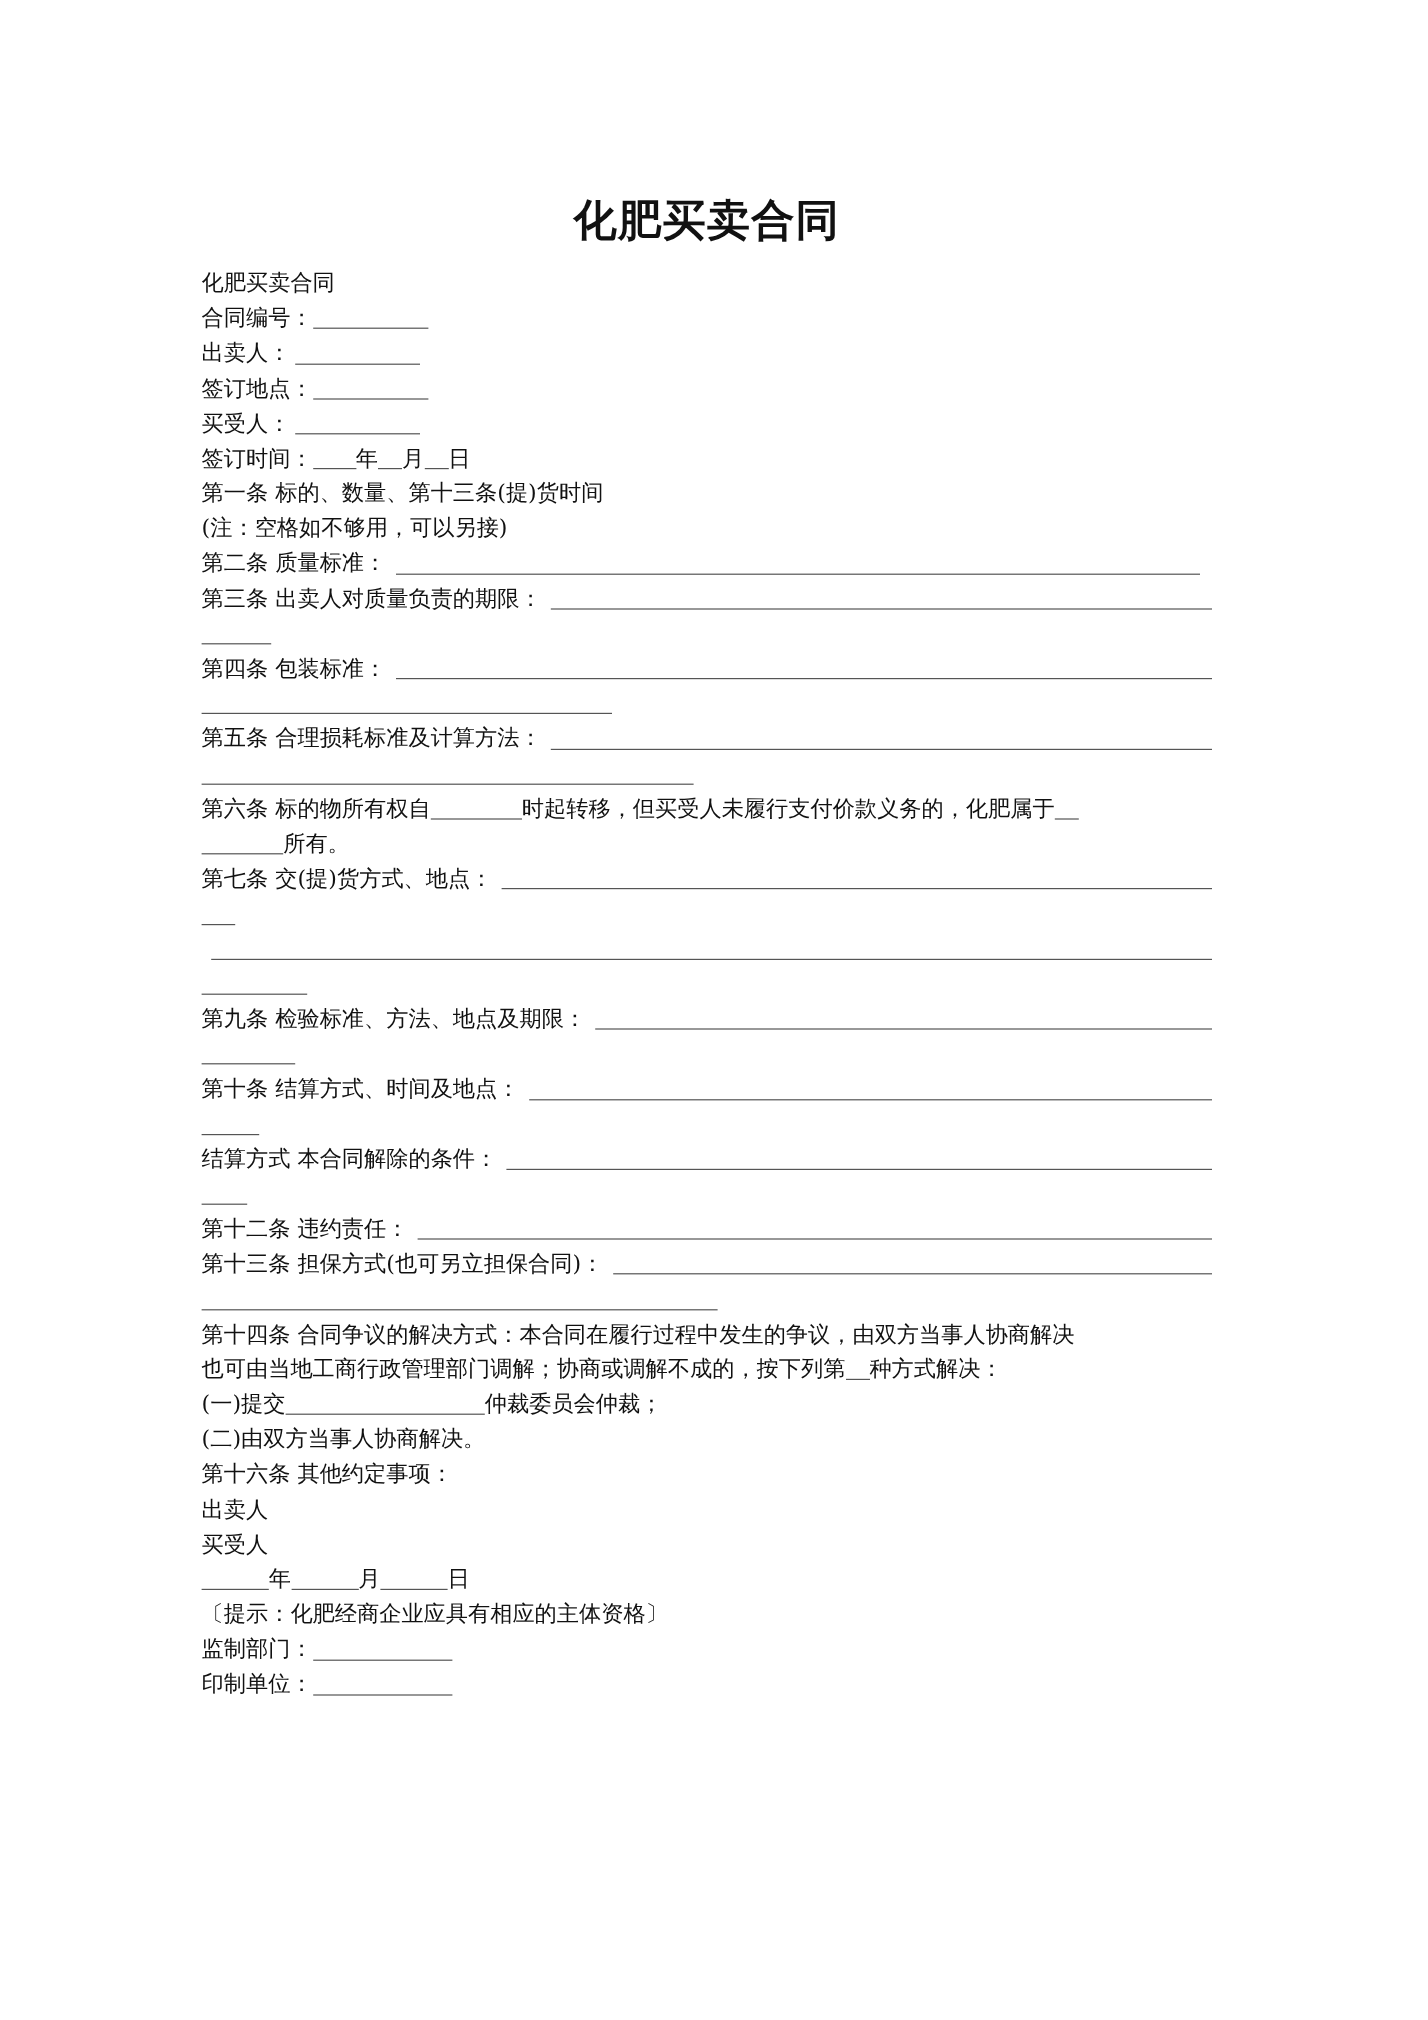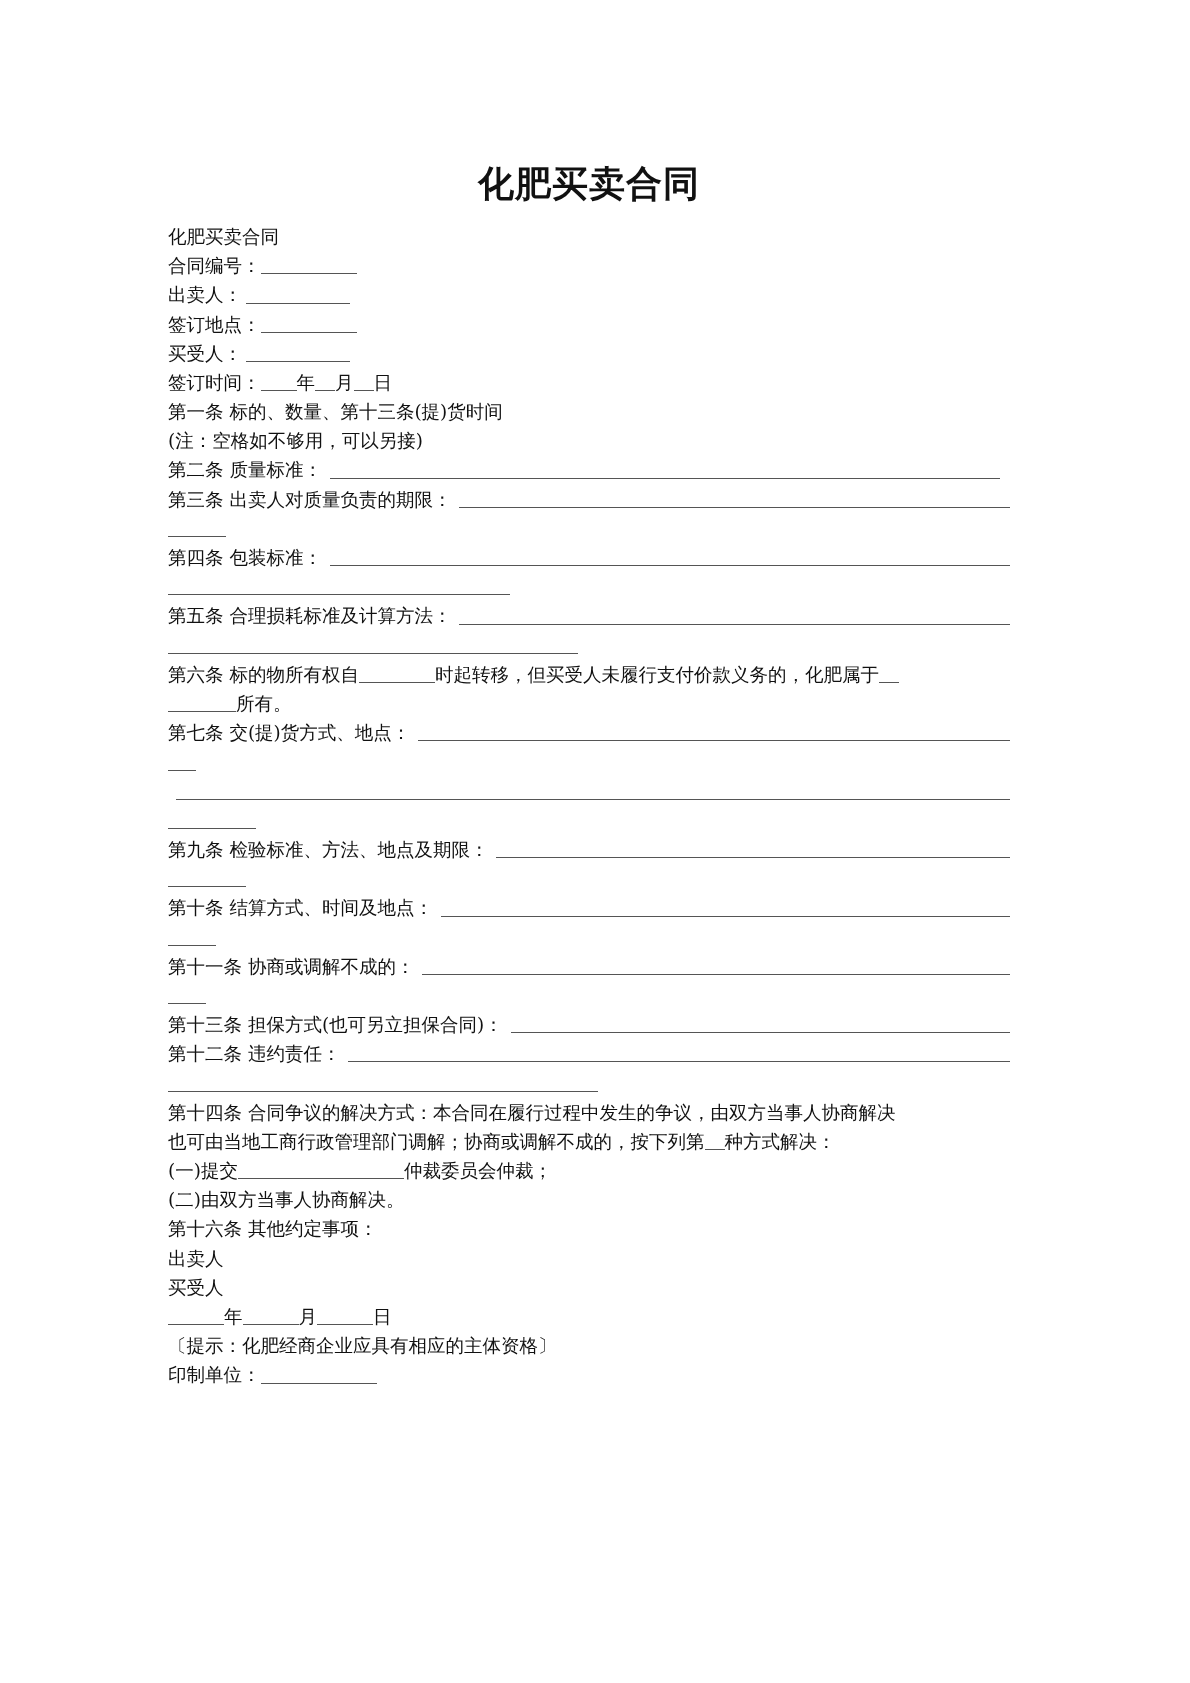--- a/index.html
+++ b/index.html
@@ -123,34 +123,34 @@
 
     <div class="line">
       <span class="txt">第十条  结算方式、时间及地点：</span>
       <span class="ufill"></span>
     </div>
     <div class="line">
         <span class="u" style="width:48px"></span>
       </div>
 
     <div class="line">
-      <span class="txt">第十一条  协商或调解不成的：</span>
+      <span class="txt">结算方式  本合同解除的条件：</span>
       <span class="ufill"></span>
     </div>
     <div class="line">
         <span class="u" style="width:38px"></span>
       </div>
 
     <div class="line">
+      <span class="txt">第十二条  违约责任：</span>
+      <span class="ufill"></span>
+    </div>
+
+    <div class="line">
       <span class="txt">第十三条  担保方式(也可另立担保合同)：</span>
-      <span class="ufill"></span>
-    </div>
-
-    <div class="line">
-      <span class="txt">第十二条  违约责任：</span>
       <span class="ufill"></span>
     </div>
     <div class="line">
         <span class="u" style="width:430px"></span>
       </div>
 
     <div class="line">
         <span class="txt">第十四条  合同争议的解决方式：本合同在履行过程中发生的争议，由双方当事人协商解决</span>
       </div>
     <div class="line">
@@ -185,17 +185,21 @@
       <span class="txt">月</span>
       <span class="u" style="width:56px"></span>
       <span class="txt">日</span>
     </div>
 
     <div class="line">
         <span class="txt">〔提示：化肥经商企业应具有相应的主体资格〕</span>
       </div>
 
     <div class="line">
+      <span class="txt">监制部门：</span>
+      <span class="u" style="width:116px"></span>
+    </div>
+    <div class="line">
       <span class="txt">印制单位：</span>
       <span class="u" style="width:116px"></span>
     </div>
   </div>
 </div>
 
 </body></html>

